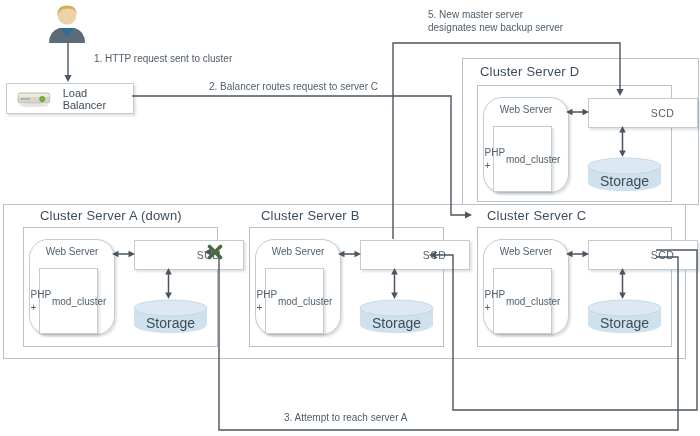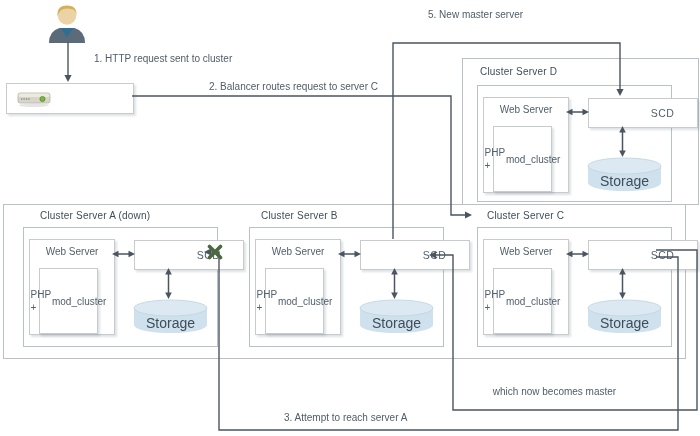--- a/index.html
+++ b/index.html
@@ -12,25 +12,25 @@
   .abs{position:absolute;}
   
   #connectors{position:absolute;left:0;top:0;z-index:20;pointer-events:none;}
   #connectors path.conn{fill:none;stroke:var(--c-line,#4a5560);stroke-width:1.4;}
   #connectors polygon.head{fill:var(--c-line,#4a5560);stroke:none;}
   #connectors path.failx{fill:none;stroke:var(--c-fail-x,#4c6840);stroke-width:3.6;stroke-linecap:round;}
   
   .step{position:absolute;font-size:10px;line-height:12.5px;color:var(--c-text-label,#4f5d68);white-space:nowrap;}
   
   .groupbox{position:absolute;border:1px solid var(--c-box-border,#b9c0c6);background:#fff;}
-  .cluster-title{position:absolute;font-size:10px;line-height:15px;font-weight:500;color:var(--c-text-dark,#3e4d5b);white-space:nowrap;letter-spacing:.2px;}
+  .cluster-title{position:absolute;font-size:13px;line-height:15px;font-weight:500;color:var(--c-text-dark,#3e4d5b);white-space:nowrap;letter-spacing:.2px;}
   
   .module{position:absolute;width:193px;height:118px;border:1px solid var(--c-box-border,#b9c0c6);background:#fff;}
   .module .box{position:absolute;border:1px solid var(--c-comp-border,#c7cbce);background:#fff;box-shadow:1.5px 1.5px 2px rgba(110,122,134,.22);}
-  .ws{left:5px;top:11px;width:84px;height:94px;}
+  .ws{left:5px;top:11px;width:84px;height:94px;border-radius:19px;}
   .ws-label{position:absolute;top:6px;left:0;width:100%;text-align:center;font-size:10px;color:var(--c-text-comp,#51606c);}
   .php{left:9px;top:28px;width:57px;height:64px;display:flex;flex-direction:row;align-items:center;justify-content:center;gap:1px;font-size:10px;line-height:13px;color:var(--c-text-comp,#51606c);}
   .scd{left:110px;top:12px;width:69px;height:28px;display:flex;align-items:center;justify-content:center;font-size:10.5px;letter-spacing:.5px;color:var(--c-text-comp,#51606c);padding-left:39px;}
   .storage{position:absolute;left:109px;top:71px;width:75px;height:35px;}
   .storage-label{position:absolute;bottom:3px;left:0;width:100%;text-align:center;font-size:14px;color:var(--c-text-dark,#3e4d5b);}
   .marrow{position:absolute;}
   .marrow line{stroke:var(--c-line,#4a5560);stroke-width:1.5;}
   .marrow polygon{fill:var(--c-line,#4a5560);}
   .cyl-body{fill:var(--c-storage-body,#cfe1ec);}
   .cyl-top{fill:var(--c-storage-top,#dce9f2);stroke:var(--c-storage-edge,#bed3e1);stroke-width:.8;}
@@ -46,37 +46,38 @@
   <path d="M15.5 26 L22 35 L28.5 26 Z" fill="#2f6d92"></path>
   <circle cx="22" cy="13.5" r="9.3" fill="#ecd3a6"></circle>
   <path d="M12.5 14.5 Q11.5 3.5 22 3.5 Q32.5 3.5 31.5 14.5 Q31.5 8 26.5 7 Q18 5.5 14.8 9.5 Q13 11.5 12.5 14.5 Z" fill="#d4b052"></path>
 </svg>
 
 <div class="step" style="left:86px;top:53px;margin-left:8px;">1. HTTP request sent to cluster</div>
 <div class="step" style="left:209px;top:81px;">2. Balancer routes request to server C</div>
 <div class="step" style="left:284px;top:412px;">3. Attempt to reach server A</div>
 <div class="step" style="left:462px;top:373px;width:185px;text-align:center;white-space:normal;">
   <br>
-  <span>which now becomes master</span>
 </div>
 <div class="step" style="left:428px;top:9px;white-space:normal;width:180px;">
   <span>5. New master server</span><br>
+  <span>designates new backup server</span>
 </div>
 
 <div class="lb-box">
   <svg width="40" height="19" viewBox="0 0 40 19" style="margin-left:8px;">
     <ellipse cx="19" cy="16.2" rx="15" ry="1.8" fill="rgba(0,0,0,0.10)"></ellipse>
     <rect x="3" y="4" width="32" height="10" rx="2" fill="#d9d6c9" stroke="#b7b4a5" stroke-width="0.8"></rect>
     <rect x="3.6" y="4.6" width="30.8" height="3.4" rx="1.6" fill="#eceade"></rect>
     <rect x="6" y="9.2" width="1.4" height="1.6" fill="#8f948f"></rect>
     <rect x="8.4" y="9.2" width="1.4" height="1.6" fill="#8f948f"></rect>
     <rect x="10.8" y="9.2" width="1.4" height="1.6" fill="#8f948f"></rect>
     <rect x="13.2" y="9.2" width="1.4" height="1.6" fill="#8f948f"></rect>
     <circle cx="27.5" cy="10" r="2.6" fill="#7cb342" stroke="#5d8f2f" stroke-width="0.8"></circle>
   </svg>
+  <span class="lb-label">Load Balancer</span>
 </div>
 
 <div class="groupbox" style="left:462px;top:58px;width:235px;height:145px;"></div>
 <div class="cluster-title" style="left:480px;top:64px;">Cluster Server D</div>
 
 <div class="groupbox" style="left:3px;top:204px;width:681px;height:153px;"></div>
 <div class="cluster-title" style="left:40px;top:208px;">Cluster Server A (down)</div>
 <div class="cluster-title" style="left:261px;top:208px;">Cluster Server B</div>
 <div class="cluster-title" style="left:487px;top:208px;">Cluster Server C</div>
 

